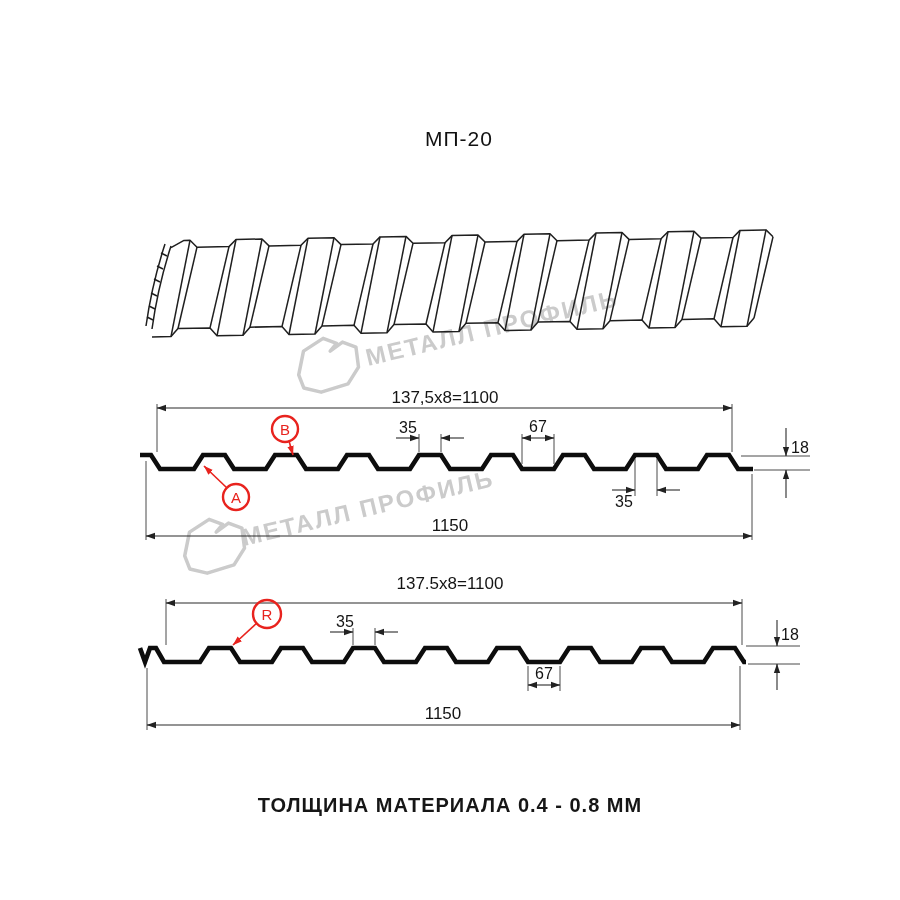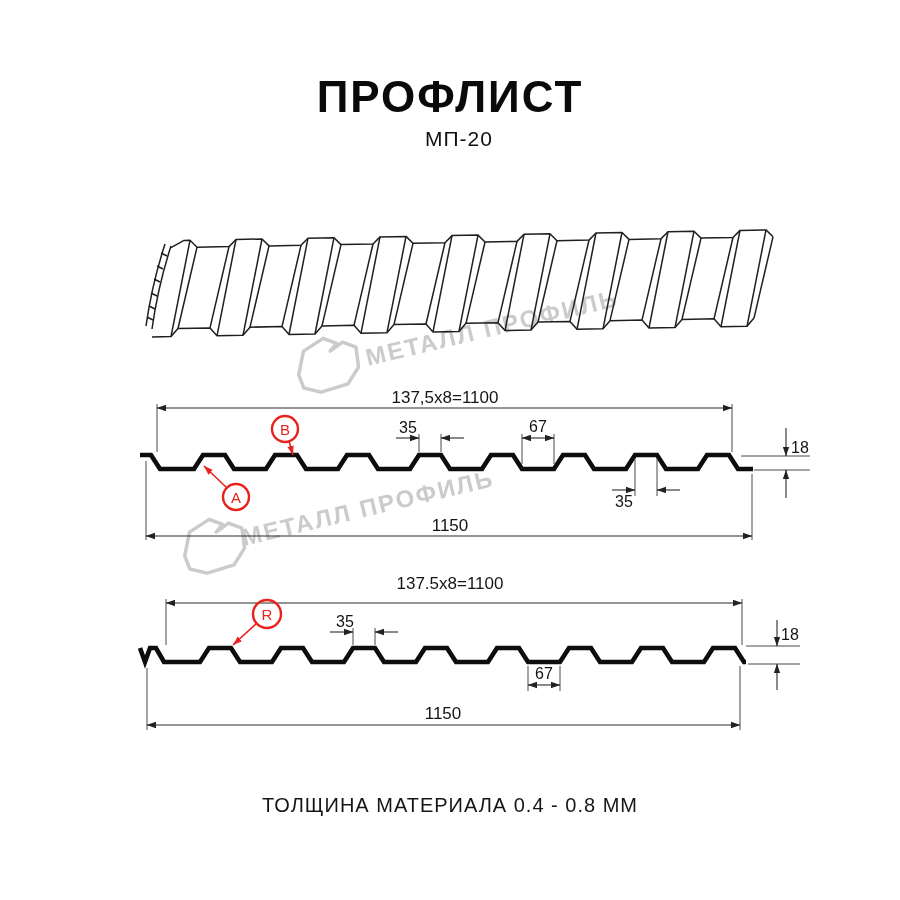--- a/index.html
+++ b/index.html
@@ -3,33 +3,32 @@
 <meta charset="utf-8">
 <style>
   html,body{margin:0;padding:0;background:#fff;}
   .page{position:relative;width:900px;height:900px;background:#fff;overflow:hidden;
         font-family:"Liberation Sans",sans-serif;}
   .title{position:absolute;top:72px;left:0;width:100%;text-align:center;
          font-size:44px;font-weight:800;letter-spacing:2px;color:#0a0a0a;}
   .subtitle{position:absolute;top:127px;left:0;width:100%;text-align:center;
             font-size:21px;font-weight:500;letter-spacing:1px;color:#111;padding-left:9px;}
   .footer{position:absolute;top:794px;left:0;width:100%;text-align:center;
-          font-size:20px;font-weight:400;letter-spacing:1px;color:#161616;}
+          font-size:20px;font-weight:700;letter-spacing:1px;color:#161616;}
   svg.fig{position:absolute;left:0;top:0;}
   .dimtxt{font-size:16px;fill:#141414;}
   .dimtxt-big{font-size:17px;fill:#141414;}
   .redtxt{font-size:15px;fill:#e8231e;font-weight:500;}
   .wmtxt{font-size:24px;font-weight:700;fill:#cbcbcb;letter-spacing:2px;}
 </style>
 </head>
 <body>
 
 <div class="page">
 
-  <div class="title">ПРОФЛИСТ</div>
   <div class="subtitle">МП-20</div>
 
   <svg class="fig" width="900" height="900" viewBox="0 0 900 900">
     <defs>
       <marker id="arr" markerWidth="11" markerHeight="9" refX="9.2" refY="4" orient="auto-start-reverse" markerUnits="userSpaceOnUse">
         <path d="M0 0.8 L9.5 4 L0 7.2 Z" fill="#222"></path>
       </marker>
       <marker id="arrR" markerWidth="11" markerHeight="9" refX="9.2" refY="4" orient="auto-start-reverse" markerUnits="userSpaceOnUse">
         <path d="M0 0.8 L9.5 4 L0 7.2 Z" fill="#e8231e"></path>
       </marker>

